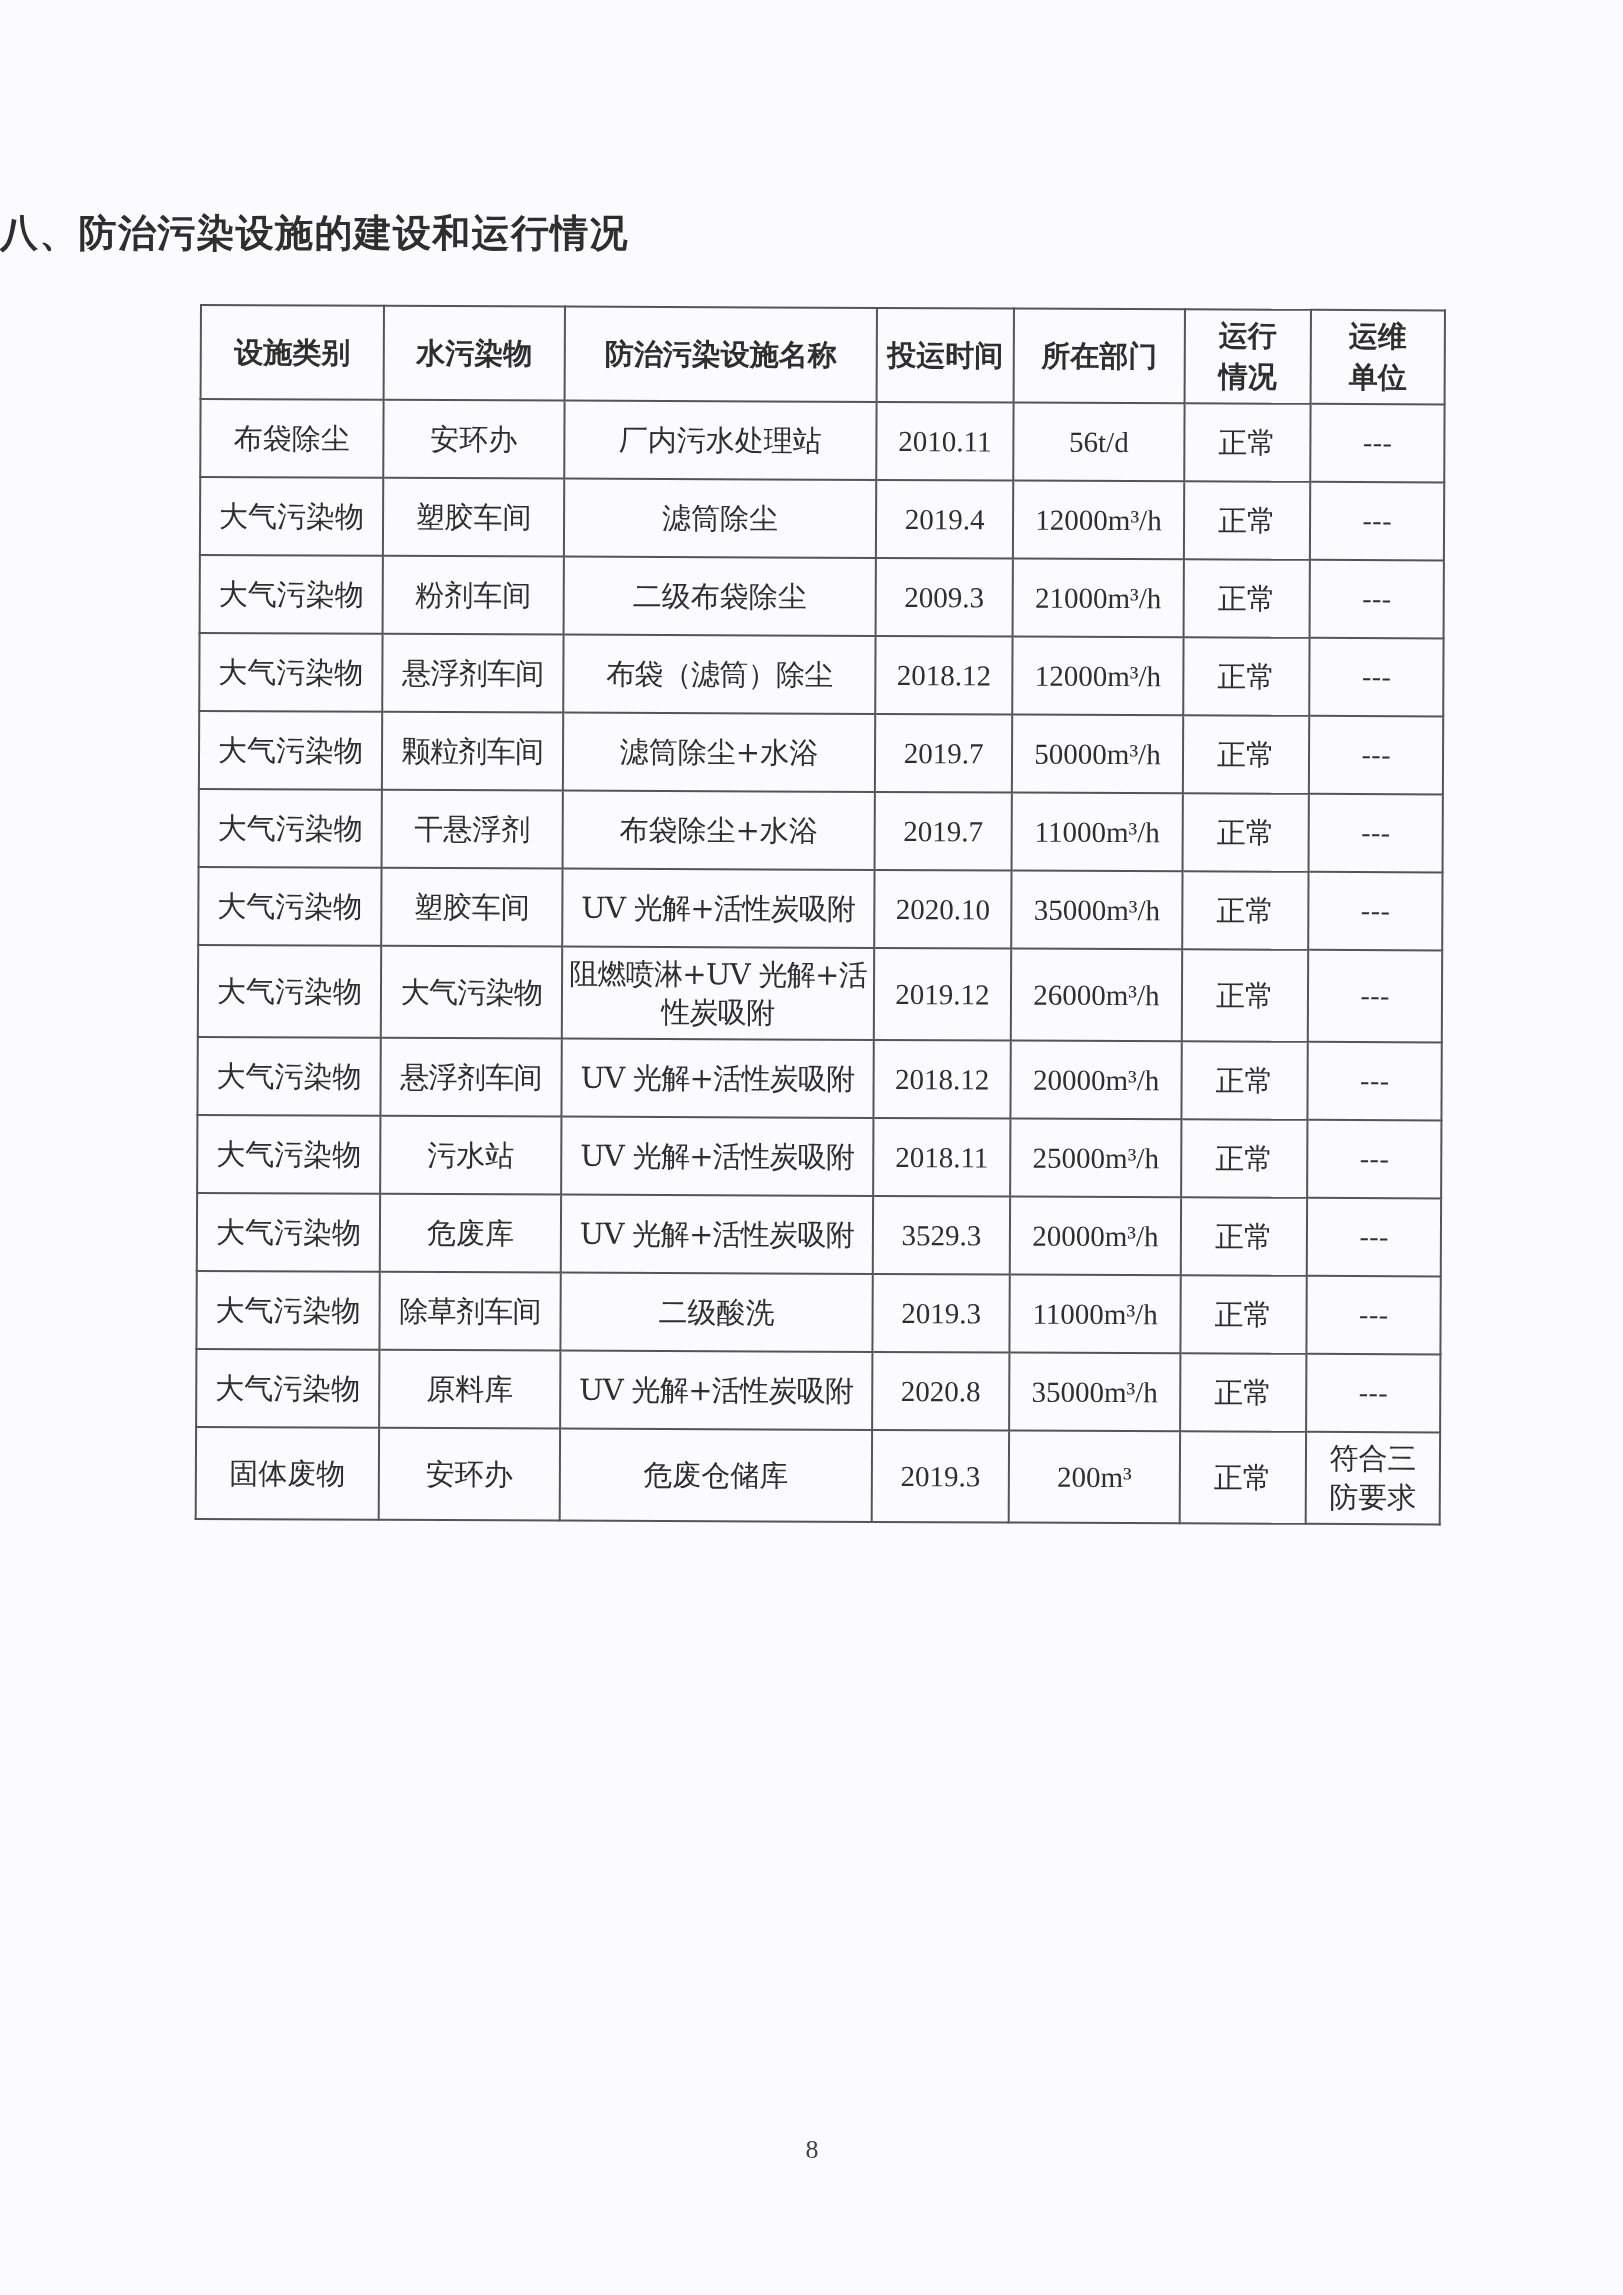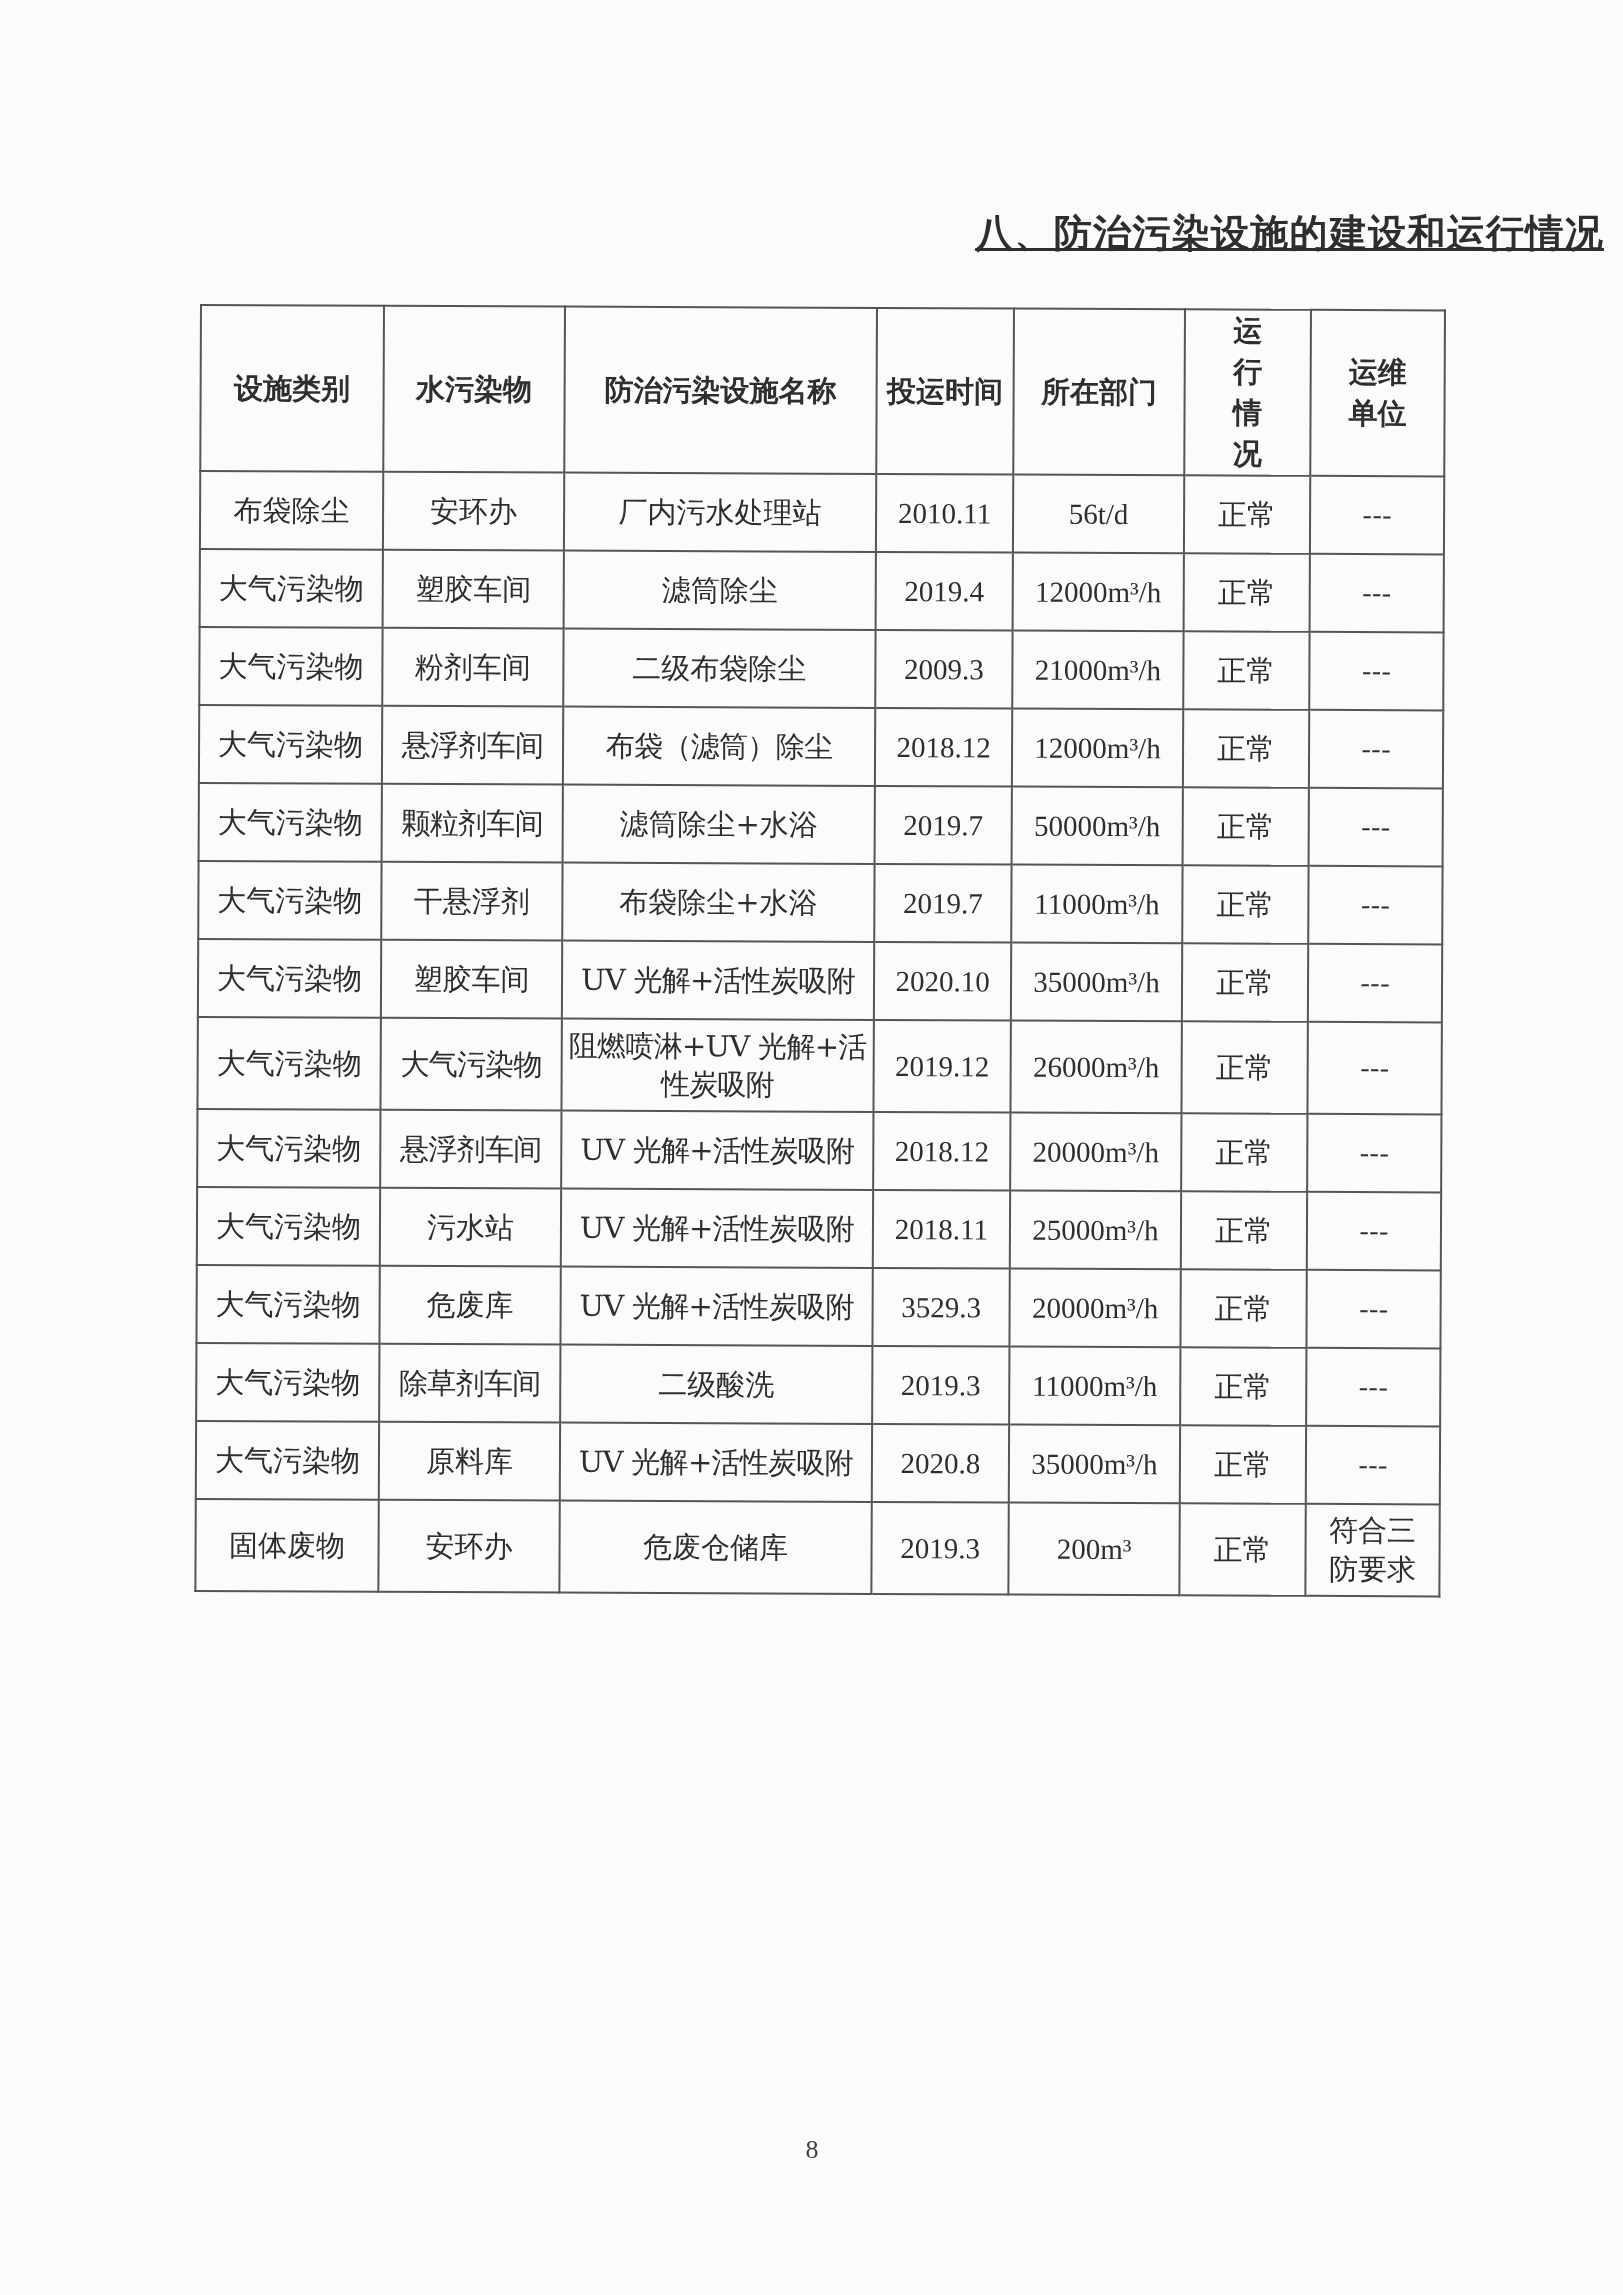--- a/index.html
+++ b/index.html
@@ -8,27 +8,26 @@
     background: #fbfbfd;
     position: relative;
     font-family: "DejaVu Serif", "Liberation Serif", serif;
     color: #2b2b2b;
     overflow: hidden;
   }
   .title {
     position: absolute;
     left: 0; width: 1604px;
     top: 208px;
-    text-align: right;
+    text-align: left;
     font-family: "DejaVu Sans", "Liberation Sans", sans-serif;
     font-weight: bold;
     font-size: 38px;
     letter-spacing: 1.3px;
     color: #2e2e2e;
-    text-decoration: underline;
   }
   table.facilities {
     position: absolute;
     left: 200px; top: 304px;
     width: 1244px;
     border-collapse: collapse;
     table-layout: fixed;
     transform: rotate(0.25deg);
     transform-origin: left top;
   }
@@ -76,21 +75,21 @@
       <col style="width:126px">
       <col style="width:134px">
   </colgroup>
   <thead>
     <tr>
       <th>设施类别</th>
       <th>水污染物</th>
       <th>防治污染设施名称</th>
       <th>投运时间</th>
       <th>所在部门</th>
-      <th style="padding:0 41px">运行情况</th>
+      <th style="padding:0 26px">运行情况</th>
       <th style="padding:0 33px">运维单位</th>
     </tr>
   </thead>
   <tbody>
     <tr>
       <td>布袋除尘</td>
       <td>安环办</td>
       <td>厂内污水处理站</td>
       <td class="num">2010.11</td>
       <td class="num">56t/d</td>

